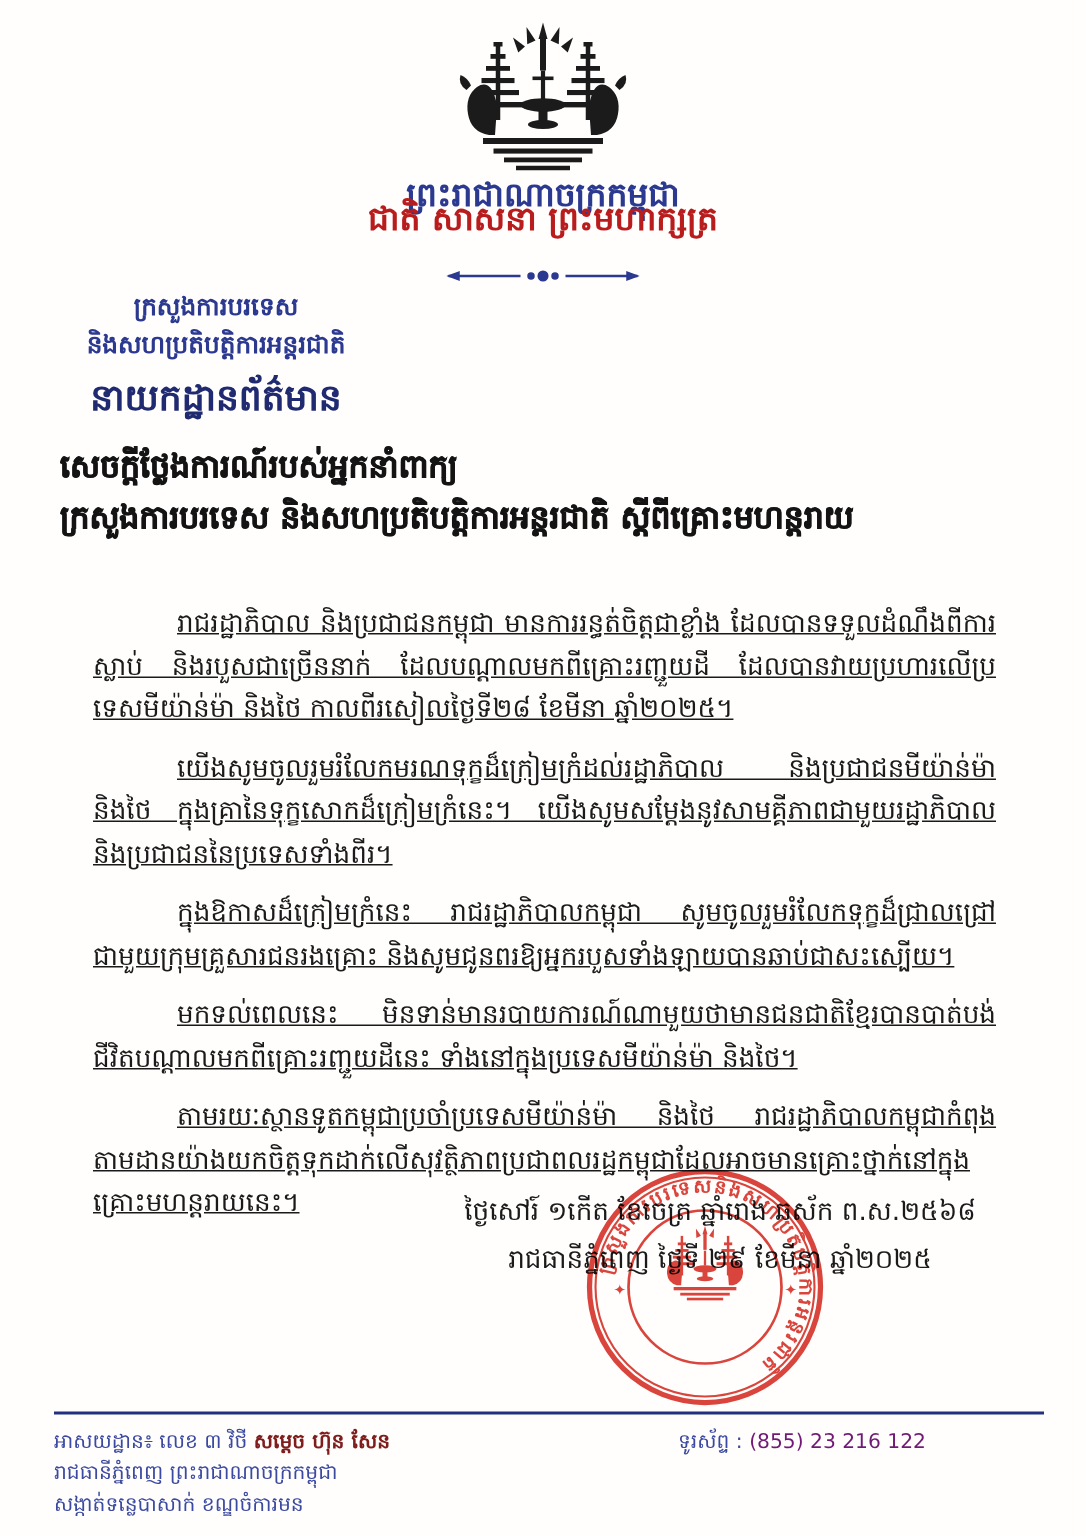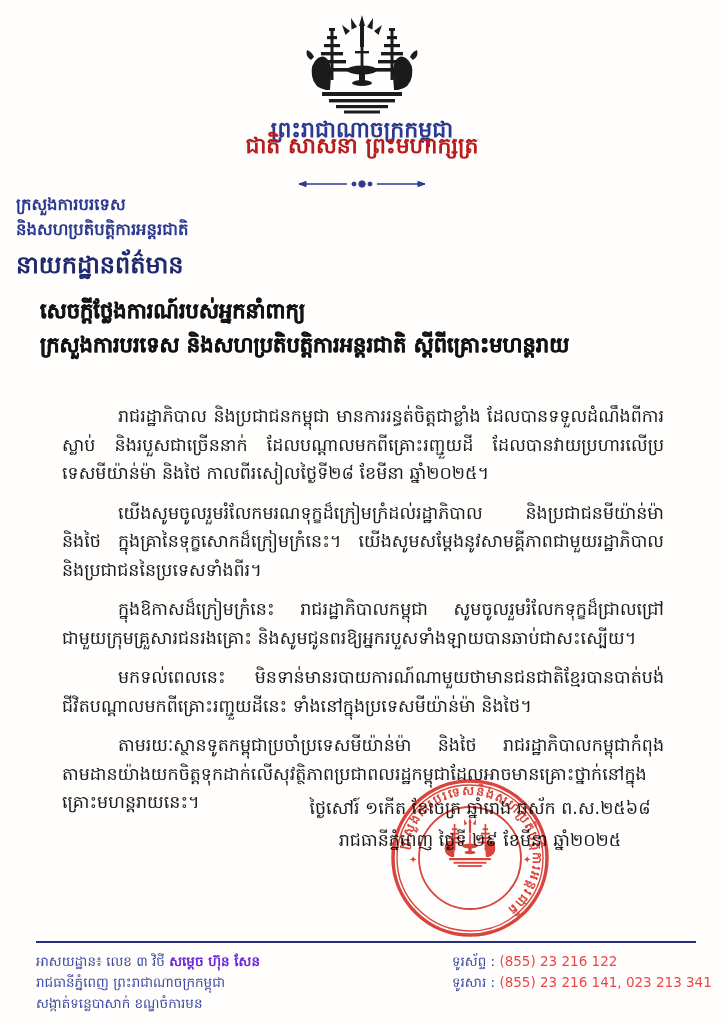--- a/index.html
+++ b/index.html
@@ -21,64 +21,64 @@
   }
   .motto-line {
     position:absolute; top:132px; left:0; width:100%;
     text-align:center; font-size:22px; font-weight:bold; color:#b91c1c;
   }
   .ornament { position:absolute; top:178px; left:297px; width:130px; height:12px; }
 
   
   .ministry-block {
     position:absolute; left:16px; top:192px; width:256px;
-    color:#2b3990; font-weight:bold;
+    text-align:center; color:#2b3990; font-weight:bold;
   }
   .ministry-line { font-size:16.5px; line-height:25px; }
   .dept-line { margin-top:8px; font-size:24px; color:#1f2a70; }
 
   
   .doc-title {
     position:absolute; top:294px; left:40px; width:644px;
     text-align:left; font-weight:bold; color:#141414;
     font-size:21px; line-height:34px;
     -webkit-text-stroke:.4px #141414;
   }
 
   
   .body-text {
     position:absolute; top:402px; left:62px; width:602px;
     font-size:17.5px; line-height:28.5px; text-align:justify;
   }
-  .body-text p { text-indent:56px; margin-bottom:11px; }
+  .body-text p { text-indent:56px; margin-bottom:11px;text-decoration:underline; }
 
   
   .dateline {
     position:absolute; top:792px; left:270px; width:420px;
     text-align:center; font-size:17.5px; line-height:32px;
   }
 
   
   .seal {
     position:absolute; left:388px; top:776px; width:164px; height:164px;
     mix-blend-mode:multiply; opacity:.92;
   }
 
   
   .footer-rule { position:absolute; top:941px; left:36px; width:660px; height:2px; background:#23307f; }
   .footer-left {
     position:absolute; top:951px; left:36px; width:340px;
     color:#3b4aa0; font-size:13.5px; line-height:21px;
   }
-  .footer-left b { color:#6d28d9; }
+  .footer-left b { color:#7f1d1d; }
   .footer-right {
     position:absolute; top:951px; left:452px; width:260px;
     color:#3b4aa0; font-size:13.5px; line-height:21px;
   }
-  .footer-right .val { color:#ef4444; }
+  .footer-right .val { color:#701a75; }
 </style>
 </head>
 <body>
 
 <div class="page">
 
   <svg class="emblem" viewBox="0 0 160 104" fill="#1b1b1b">
 
     <path d="M80 1 l3 11 h-6 z"></path>
     <path d="M69 4 l6 9 -5.5 2.5 z"></path>
@@ -212,19 +212,15 @@
     </div>
     <div>រាជធានីភ្នំពេញ ព្រះរាជាណាចក្រកម្ពុជា</div>
     <div>សង្កាត់ទន្លេបាសាក់ ខណ្ឌចំការមន</div>
   </div>
 
   <div class="footer-right">
     <div>
       <span>ទូរស័ព្ទ :</span>
       <span class="val">(855) 23 216 122</span>
     </div>
-    <div>
-      <span>ទូរសារ :</span>
-      <span class="val">(855) 23 216 141, 023 213 341</span>
-    </div>
   </div>
 
 </div>
 
 </body></html>

